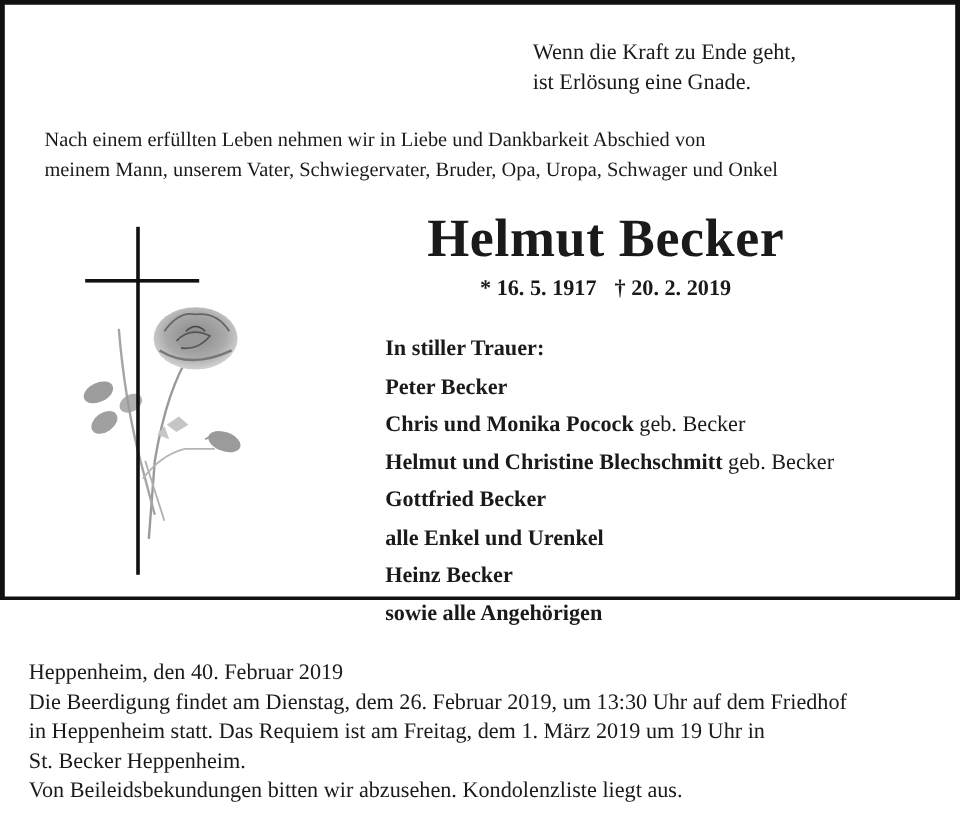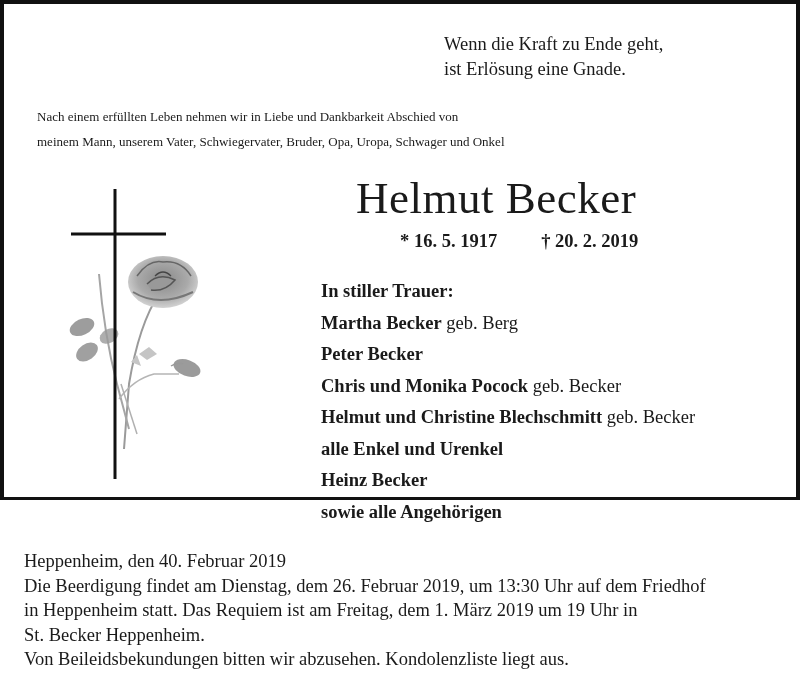--- a/index.html
+++ b/index.html
@@ -6,24 +6,24 @@
   body { width: 800px; height: 694px; position: relative; overflow: hidden; }
   .frame {
     position: absolute; left: 0; top: 0; width: 800px; height: 500px;
     box-sizing: border-box;
     border-left: 4px solid #111; border-top: 4px solid #111;
     border-right: 4px solid #111; border-bottom: 3px solid #111;
     background: #fff;
   }
   .serif { font-family: "Liberation Serif", "DejaVu Serif", serif; color: #1a1a1a; }
   .motto { position: absolute; left: 440px; top: 28px; font-size: 18.5px; line-height: 25px; }
-  .intro { position: absolute; left: 33px; top: 100px; font-size: 13px; line-height: 25px; white-space: nowrap; }
-  .name { position: absolute; left: 352px; top: 166px; font-size: 45px; font-weight: normal; letter-spacing: 0.5px; line-height: 56px; }
+  .intro { position: absolute; left: 33px; top: 100px; font-size: 17px; line-height: 25px; white-space: nowrap; }
+  .name { position: absolute; left: 352px; top: 166px; font-size: 45px; font-weight: bold; letter-spacing: 0.5px; line-height: 56px; }
   .dates { position: absolute; left: 396px; top: 224px; font-size: 18.5px; font-weight: bold; line-height: 26px; white-space: nowrap; }
-  .dates span + span { margin-left: 44px; text-align: right; }
+  .dates span + span { margin-left: 15px; text-align: right; }
   .mourners { position: absolute; left: 317px; top: 272px; font-size: 18.5px; line-height: 31.5px; white-space: nowrap; }
   .mourners .row b { font-weight: bold; }
   .mourners .row .n { font-weight: normal; }
   .footer { position: absolute; left: 20px; top: 545px; font-size: 18.5px; line-height: 24.5px; white-space: nowrap; }
   .graphic { position: absolute; left: 55px; top: 180px; width: 160px; height: 300px; }
 </style>
 </head>
 <body>
 
 <div class="frame">
@@ -74,24 +74,24 @@
       <path d="M74 108 Q100 124 134 108" stroke="#777" stroke-width="2" fill="none"></path>
       <path d="M96 92 Q104 84 112 92" stroke="#444" stroke-width="1.2" fill="none"></path>
 
       <rect x="54.5" y="5" width="3" height="290" fill="#111"></rect>
       <rect x="12" y="48.5" width="95" height="3" fill="#111"></rect>
     </svg>
   </div>
 
   <div class="mourners serif">
     <div class="row"><b>In stiller Trauer:</b></div>
-    <div class="row"><b>Martha Becker</b><span class="n"> geb. Berg</span></div>
     <div class="row"><b>Peter Becker</b><span class="n"></span></div>
     <div class="row"><b>Chris und Monika Pocock</b><span class="n"> geb. Becker</span></div>
     <div class="row"><b>Helmut und Christine Blechschmitt</b><span class="n"> geb. Becker</span></div>
+    <div class="row"><b>Gottfried Becker</b><span class="n"></span></div>
     <div class="row"><b>alle Enkel und Urenkel</b><span class="n"></span></div>
     <div class="row"><b>Heinz Becker</b><span class="n"></span></div>
     <div class="row"><b>sowie alle Angehörigen</b><span class="n"></span></div>
   </div>
 
   <div class="footer serif">
     <div>Heppenheim, den 40. Februar 2019</div>
     <div>Die Beerdigung findet am Dienstag, dem 26. Februar 2019, um 13:30 Uhr auf dem Friedhof</div>
     <div>in Heppenheim statt. Das Requiem ist am Freitag, dem 1. März 2019 um 19 Uhr in</div>
     <div>St. Becker Heppenheim.</div>

